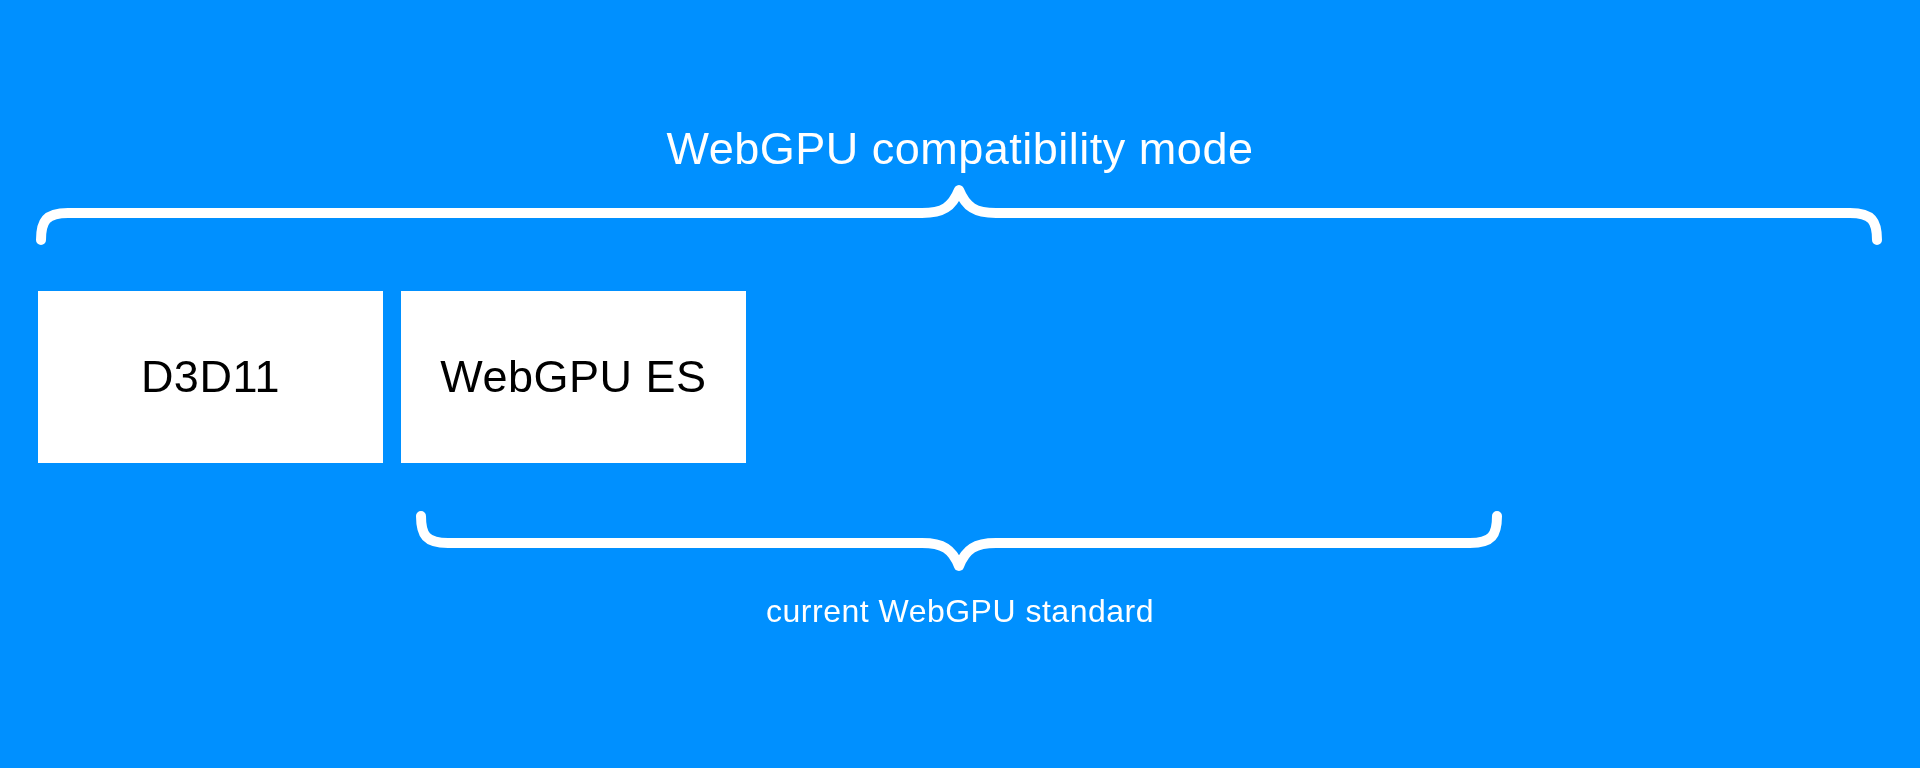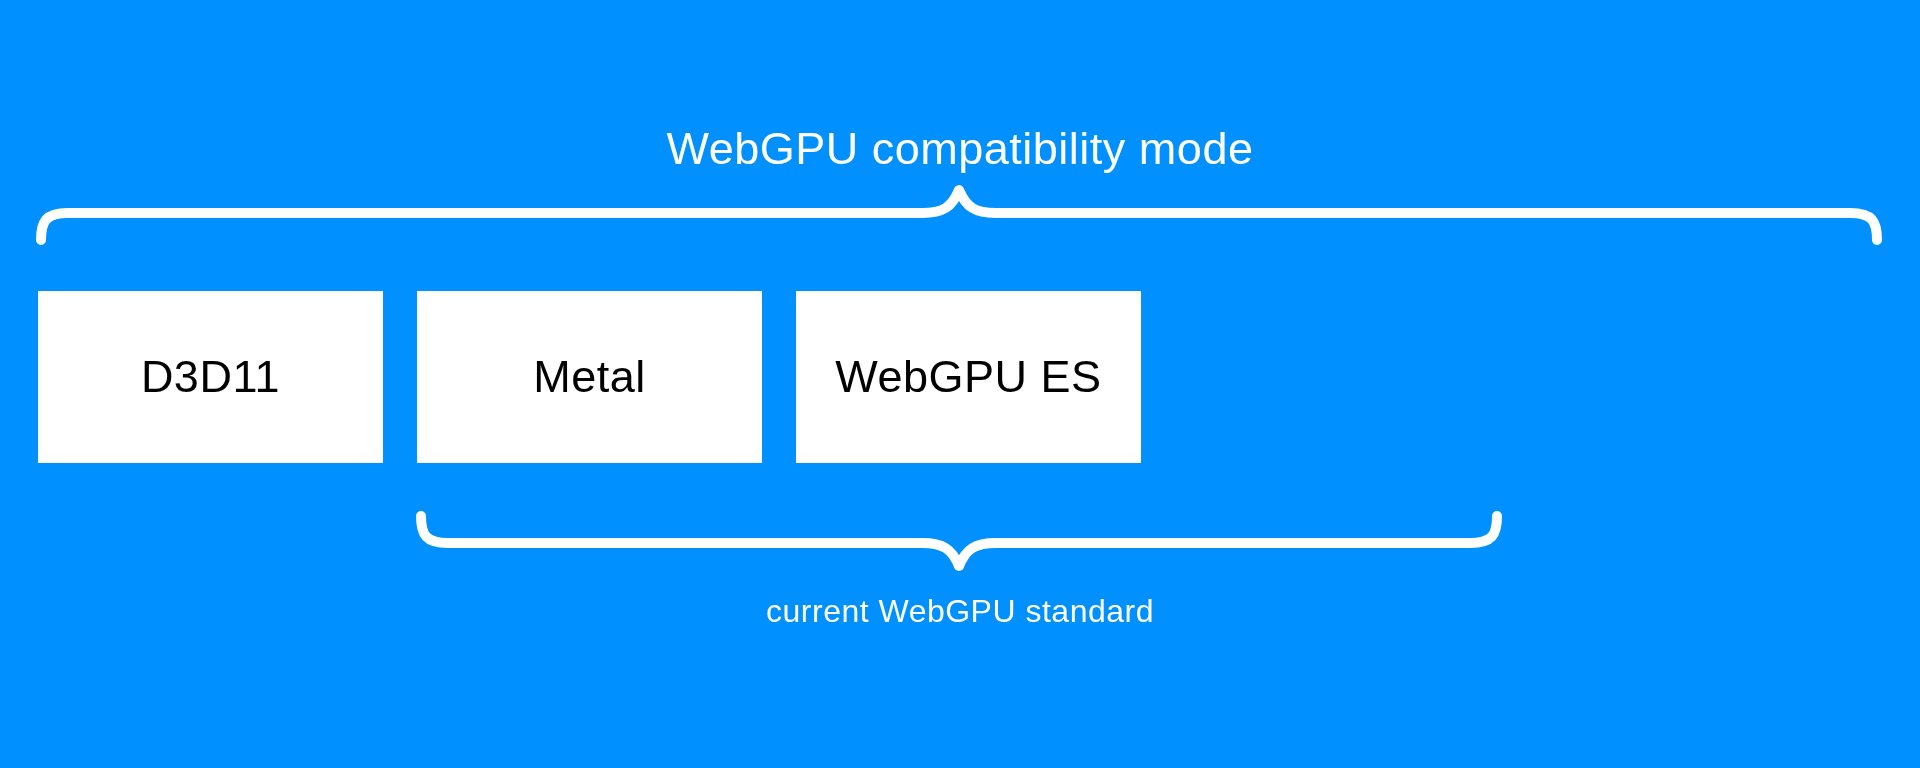--- a/index.html
+++ b/index.html
@@ -62,21 +62,21 @@
     stroke-linecap:round;
     stroke-linejoin:round;
   }
   .box-row{
     position:absolute;
     left:38px;
     top:291px;
     width:1845px;
     height:172px;
     display:flex;
-    gap:34px;
+    gap:18px;
     text-align:right;
   }
   .api-box{
     width:345px;
     height:172px;
     background:var(--box-fill);
     display:flex;
     align-items:center;
     justify-content:center;
   }
@@ -98,22 +98,19 @@
   <svg class="brace-layer" viewBox="0 0 1920 768" xmlns="http://www.w3.org/2000/svg">
     <path d="M 41 240 C 41 221 46 213 68 213 L 922 213 C 943 213 952 207 959 190 C 966 207 975 213 996 213 L 1850 213 C 1872 213 1877 221 1877 240"></path>
     <path d="M 421 516 C 421 535 426 543 448 543 L 922 543 C 943 543 952 549 959 566 C 966 549 975 543 996 543 L 1470 543 C 1492 543 1497 535 1497 516"></path>
   </svg>
 
   <div class="box-row">
     <div class="api-box">
       <span>D3D11</span>
     </div>
     <div class="api-box">
-      <span>Metal</span>
-    </div>
-    <div class="api-box">
       <span>WebGPU ES</span>
     </div>
   </div>
 
   <div class="diagram-subtitle">current WebGPU standard</div>
 
 </div>
 
 </body></html>

